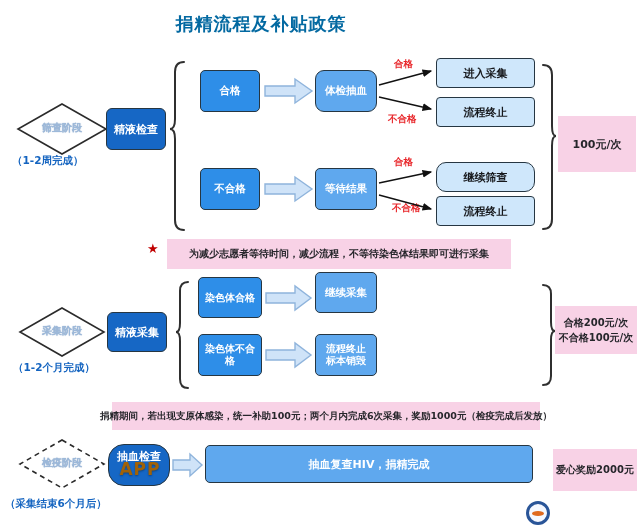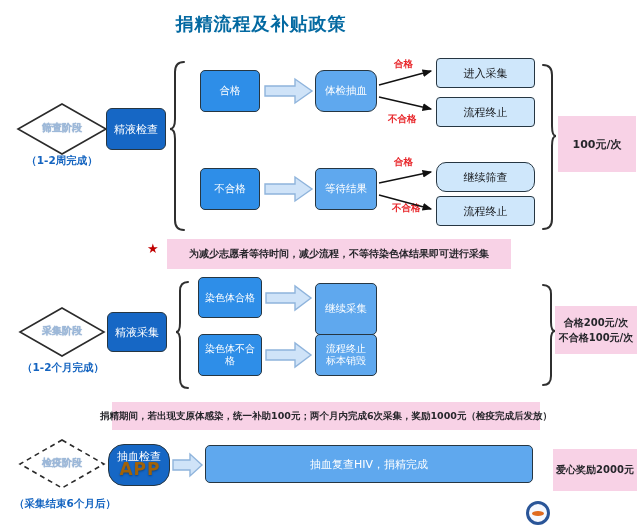--- a/index.html
+++ b/index.html
@@ -1,28 +1,28 @@
 <!DOCTYPE html>
 <html><head>
 <meta charset="utf-8">
 <style>
   html,body{margin:0;padding:0;background:#fff;}
   #canvas{position:relative;width:640px;height:530px;background:#fff;overflow:hidden;
           font-family:"DejaVu Sans","Liberation Sans",sans-serif;}
   .title{position:absolute;left:0;top:12px;width:522px;text-align:center;
          font-size:18px;font-weight:bold;color:#0369a1;letter-spacing:1px;}
   .box{position:absolute;border:1.6px solid #263642;border-radius:5px;box-sizing:border-box;
-       display:flex;align-items:center;justify-content:center;text-align:center;font-weight:normal;}
+       display:flex;align-items:center;justify-content:center;text-align:center;font-weight:bold;}
   .strong{background:#1667c5;color:#fff;font-size:11px;border-radius:6px;}
   .mid{background:#2e8ee8;color:#fff;font-size:10.5px;}
   .light{background:#5fa8ee;color:#fff;font-size:10.5px;}
   .pale{background:#cfe7fb;color:#16181c;font-size:11px;border-radius:4px;}
   .pinkbox{position:absolute;background:#f8d2e6;color:#26262b;font-weight:bold;
            display:flex;flex-direction:column;align-items:center;justify-content:center;text-align:center;}
-  .caption{position:absolute;color:#1464c0;font-weight:bold;font-size:10.5px;text-align:center;}
+  .caption{position:absolute;color:#1464c0;font-weight:bold;font-size:10.5px;}
   .redlab{position:absolute;color:#e8262a;font-weight:bold;font-size:9.5px;white-space:nowrap;}
   .dlabel{position:absolute;color:#9db9da;font-weight:bold;font-size:10px;
           display:flex;align-items:center;justify-content:center;text-align:center;
           text-shadow:0 0 1px #7d9cc0;}
   .wrap{flex-wrap:wrap;line-height:1.25;font-size:10px;padding:2px;}
   .twoline{flex-direction:column;line-height:1.2;font-size:10px;}
   svg{position:absolute;overflow:visible;}
   .star{position:absolute;color:#c00000;font-size:13px;font-weight:bold;}
   .appmark{position:absolute;left:112px;top:459px;width:56px;color:#a16207;font-weight:bold;
            font-size:17px;letter-spacing:1px;text-align:center;
@@ -93,21 +93,21 @@
   <div class="box strong" style="left:107px;top:312px;width:60px;height:40px;">精液采集</div>
 
   <svg style="left:176px;top:280px;" width="14" height="110">
     <path d="M 12 2 Q 4 2 4 11 L 4 43 Q 4 52 0 52 Q 4 52 4 61 L 4 99 Q 4 108 12 108" fill="none" stroke="#2f2f2f" stroke-width="2" stroke-linecap="round"></path>
   </svg>
 
   <div class="box mid" style="left:198px;top:277px;width:64px;height:41px;font-size:10px;">染色体合格</div>
   <svg style="left:266px;top:285px;" width="46" height="26">
     <polygon points="0,8 29,8 29,1 45,13 29,25 29,18 0,18" fill="#cfe3f8" stroke="#8fb4dc" stroke-width="1.4"></polygon>
   </svg>
-  <div class="box light" style="left:315px;top:283px;width:62px;height:52px;">继续采集</div>
+  <div class="box light" style="left:315px;top:272px;width:62px;height:41px;">继续采集</div>
 
   <div class="box mid wrap" style="left:198px;top:334px;width:64px;height:42px;">染色体不合格</div>
   <svg style="left:266px;top:342px;" width="46" height="26">
     <polygon points="0,8 29,8 29,1 45,13 29,25 29,18 0,18" fill="#cfe3f8" stroke="#8fb4dc" stroke-width="1.4"></polygon>
   </svg>
   <div class="box light twoline" style="left:315px;top:334px;width:62px;height:42px;">
     <span>流程终止</span>
     <span>标本销毁</span>
   </div>
 

